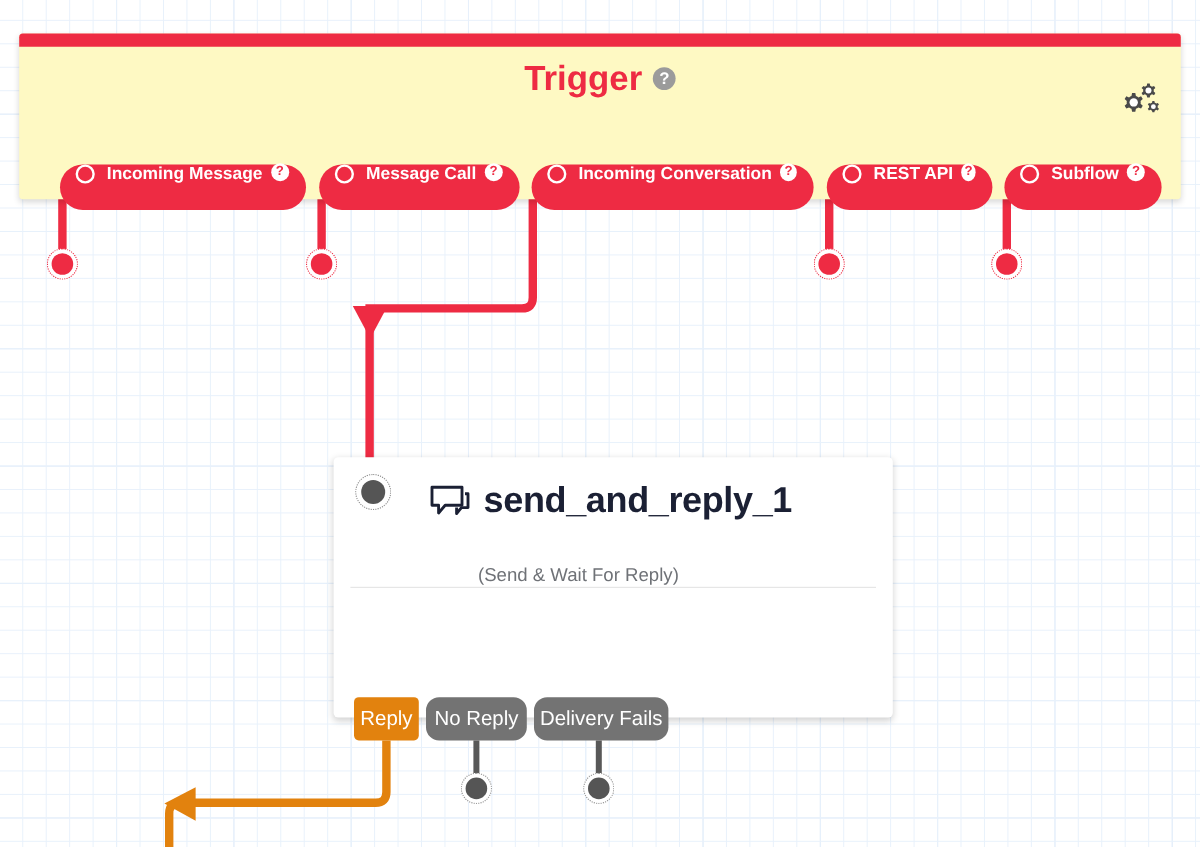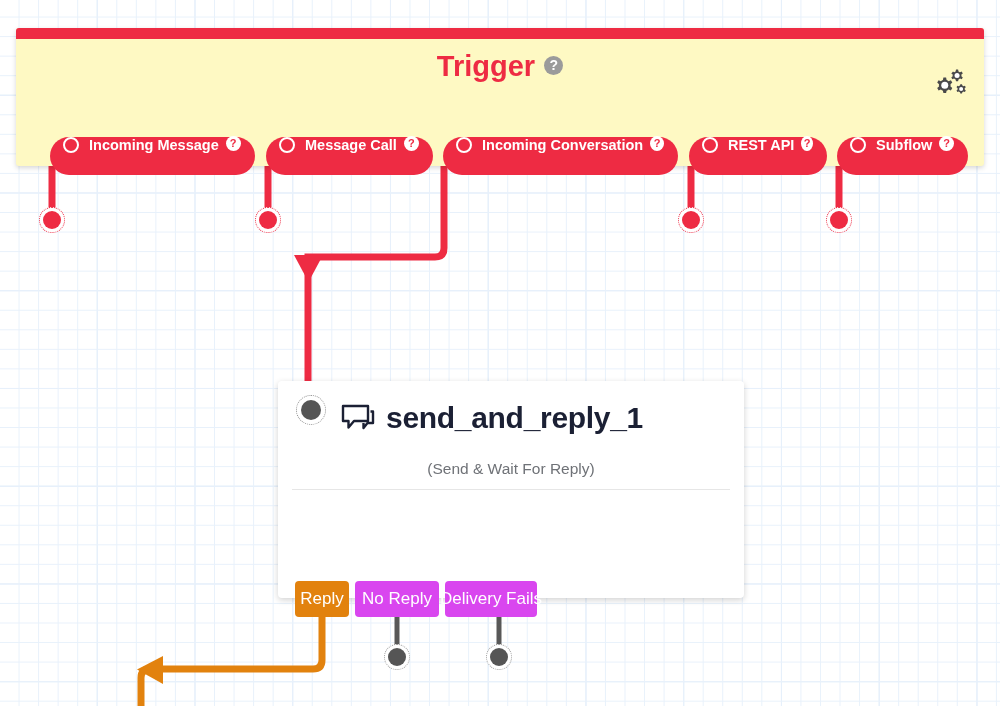--- a/index.html
+++ b/index.html
@@ -184,21 +184,21 @@
     left: 278px;
     top: 381px;
     width: 466px;
     height: 217px;
     background: #ffffff;
     border-radius: 4px;
     box-shadow: 0 2px 6px rgba(0,0,0,0.18);
   }
   #node-header {
     position: absolute;
-    left: 0;
+    left: 17px;
     top: 11px;
     width: 466px;
     height: 52px;
     display: flex;
     align-items: center;
     padding-left: 62px;
     box-sizing: border-box;
   }
   #node-title {
     color: #1b2034;
@@ -224,26 +224,25 @@
     content: "";
     position: absolute;
     left: 4px; top: 4px;
     width: 20px; height: 20px;
     border-radius: 50%;
     background: #555555;
   }
   #node-subtitle {
     position: absolute;
     left: 0;
-    top: 79px;
+    top: 90px;
     width: 408px;
     text-align: center;
     color: #6f7277;
     font-size: 15.5px;
-    padding-left: 29px;
   }
   #node-divider {
     position: absolute;
     left: 14px;
     top: 108px;
     width: 438px;
     height: 1px;
     background: #e6e6e6;
   }
   #node-message {
@@ -264,21 +263,21 @@
     font-size: 17px;
     display: flex;
     align-items: center;
     justify-content: center;
     padding: 0 11px;
     box-sizing: border-box;
     white-space: nowrap;
     cursor: pointer;
   }
   .out-tab.orange { background: #e2820e; }
-  .out-tab.gray   { background: #d946ef; }
+  .out-tab.gray   { background: #737373; border-radius: 11px; }
 </style>
 </head>
 <body>
 
 <div id="canvas"></div>
 
 <svg id="wires" viewBox="0 0 1000 706">
 
   <path d="M 52 146 L 52 212" stroke="#ee2b43" stroke-width="7" fill="none"></path>
 
@@ -371,15 +370,15 @@
   <div id="node-subtitle">(Send &amp; Wait For Reply)</div>
   <div id="node-divider"></div>
 </div>
 
 <div class="out-tab orange" style="left:295px;top:581px;width:54px;">
   <span>Reply</span>
 </div>
 <div class="out-tab gray" style="left:355px;top:581px;width:84px;">
   <span>No Reply</span>
 </div>
-<div class="out-tab gray" style="left:445px;top:581px;width:92px;">
+<div class="out-tab gray" style="left:445px;top:581px;width:112px;">
   <span>Delivery Fails</span>
 </div>
 
 </body></html>

